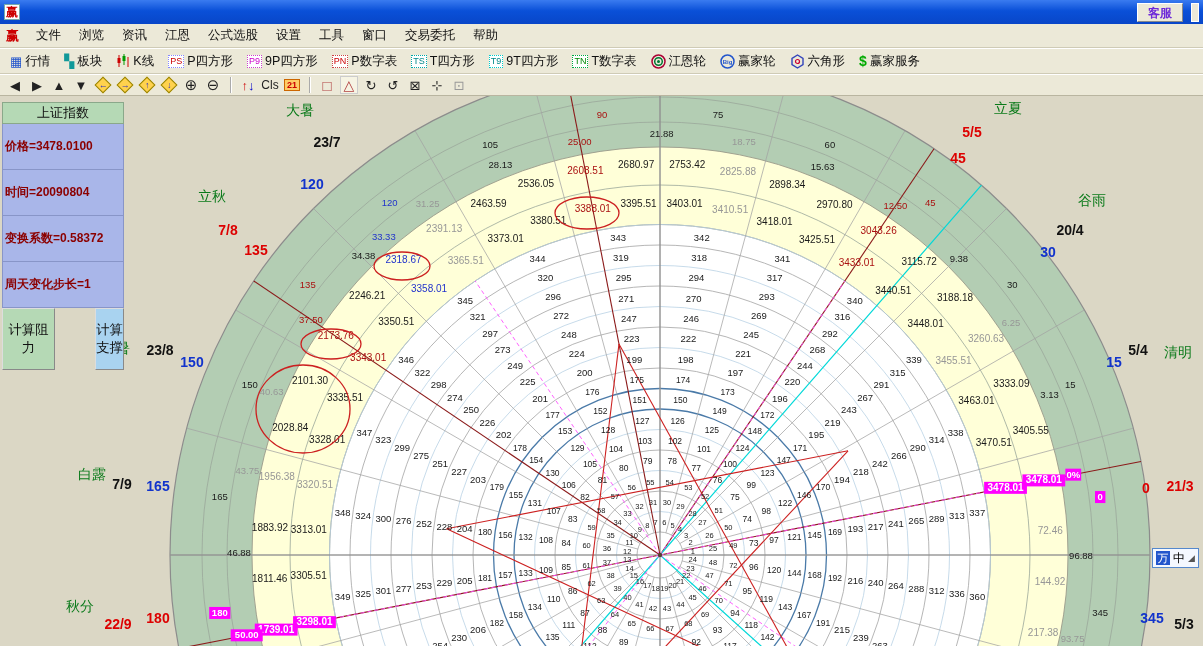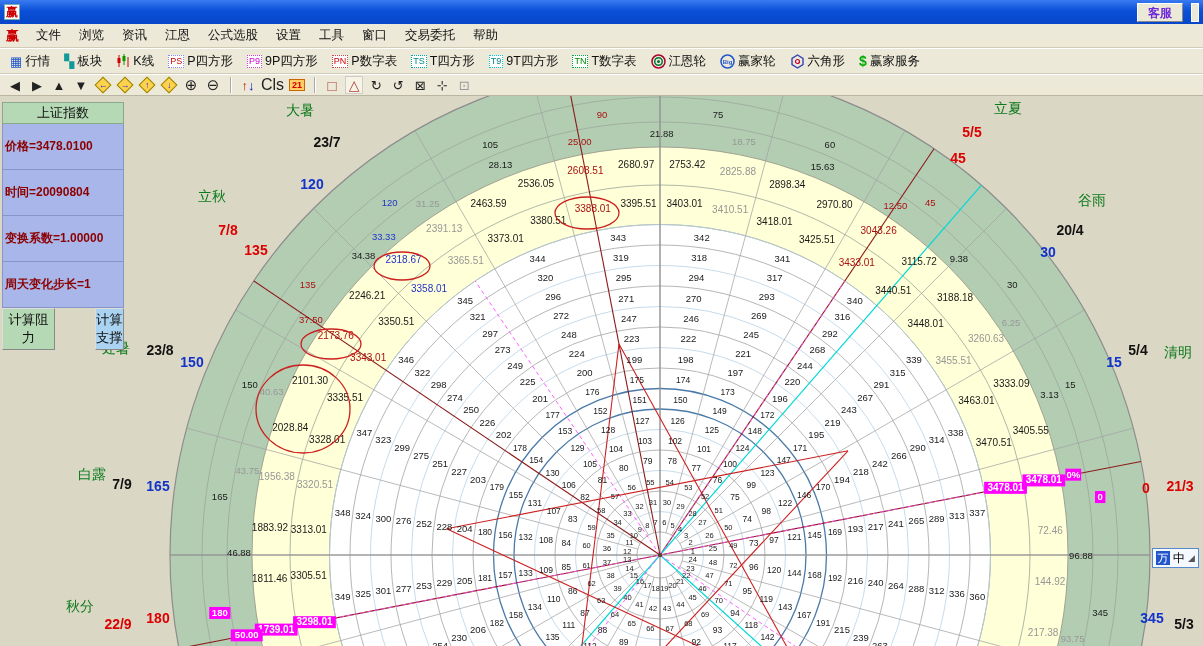--- a/index.html
+++ b/index.html
@@ -31,21 +31,21 @@
   .dia span { transform:rotate(-45deg); font-size:9px; color:#3333bb; font-weight:bold; }
   .cal { background:#ffcc66; border:1px solid #cc6600; color:#c00; font-size:9px; padding:0 2px; font-weight:bold;}
   .panel { position:absolute; left:0; top:96px; width:1203px; height:550px; background:#dbd7c5; overflow:hidden;}
   #wheel-svg { position:absolute; left:0; top:0; }
   .sidebar { position:absolute; left:2px; top:6px; width:122px; font-size:12px; z-index:5;}
   .sb-title { background:#b5d9b5; border:1px solid #8aa88a; text-align:center; font-size:13px; padding:1px 14px; color:#111;}
   .sb-row { background:#a9b6e9; border:1px solid #8895c8; border-top:none; color:#8b0000; font-weight:bold;
     padding:14px 2px; letter-spacing:0; white-space:nowrap; overflow:hidden;}
   .sb-btns { display:flex;gap:40px; }
   .sb-btn1 { flex:0 0 53px; background:#b5d9b5; border:1px outset #ddd; text-align:center; padding:2px 0; color:#111;}
-  .sb-btn2 { flex:1; background:#a9d3f0; border:1px outset #ddd; text-align:left; padding:2px 0; color:#111;}
+  .sb-btn2 { flex:1; background:#a9d3f0; border:1px outset #ddd; text-align:center; padding:12px 0; color:#111;}
   .ime { position:absolute; left:1152px; top:452px; height:20px; background:#f4f8ff; border:1px solid #5588cc;
     display:flex; align-items:center; padding:0 3px; gap:3px; z-index:6; font-size:12px;}
   .ime-ic { background:#2255cc; color:#fff; font-size:11px; width:14px; height:14px; display:flex; align-items:center; justify-content:center;}
   .ime-arrow { color:#555; font-size:9px; }
 </style>
 </head>
 <body>
 
 <div class="titlebar">
   <span class="title-icon">赢</span>
@@ -166,21 +166,21 @@
         <span>↓</span>
       </span>
     </span>
     <span class="t2" style="font-size:15px">⊕</span>
     <span class="t2" style="font-size:15px">⊖</span>
     <span class="sep"></span>
     <span class="t2">
       <span style="color:#c00">↑</span>
       <span style="color:#00c">↓</span>
     </span>
-    <span class="t2" style="font-size:16px">Cls</span>
+    <span class="t2" style="font-size:12px">Cls</span>
     <span class="t2">
       <span class="cal">21</span>
     </span>
     <span class="sep"></span>
     <span class="t2" style="color:#b04040;font-size:15px">□</span>
     <span class="t2" style="color:#b04040;font-size:14px;background:#f6f4e4;border:1px solid #ccc">△</span>
     <span class="t2">↻</span>
     <span class="t2">↺</span>
     <span class="t2">⊠</span>
     <span class="t2">⊹</span>
@@ -656,21 +656,21 @@
       <text x="1152" y="527" fill="#1133cc" font-size="14" text-anchor="middle" font-family="Liberation Sans, sans-serif" font-weight="bold">345</text>
       <text x="1184" y="533" fill="#111111" font-size="14" text-anchor="middle" font-family="Liberation Sans, sans-serif" font-weight="bold">5/3</text>
       <circle cx="660" cy="459" r="2.2" fill="#554433"></circle>
     </svg>
 
   <div class="sidebar">
     <div class="sb-title">上证指数</div>
     <div id="sb-rows">
         <div class="sb-row">价格=3478.0100</div>
         <div class="sb-row">时间=20090804</div>
-        <div class="sb-row">变换系数=1.00000</div>
+        <div class="sb-row">变换系数=0.58372</div>
         <div class="sb-row">周天变化步长=1</div>
       </div>
     <div class="sb-btns">
       <button class="sb-btn1">计算阻力</button>
       <button class="sb-btn2">计算支撑</button>
     </div>
   </div>
 
   <div class="ime">
     <span class="ime-ic">万</span>

